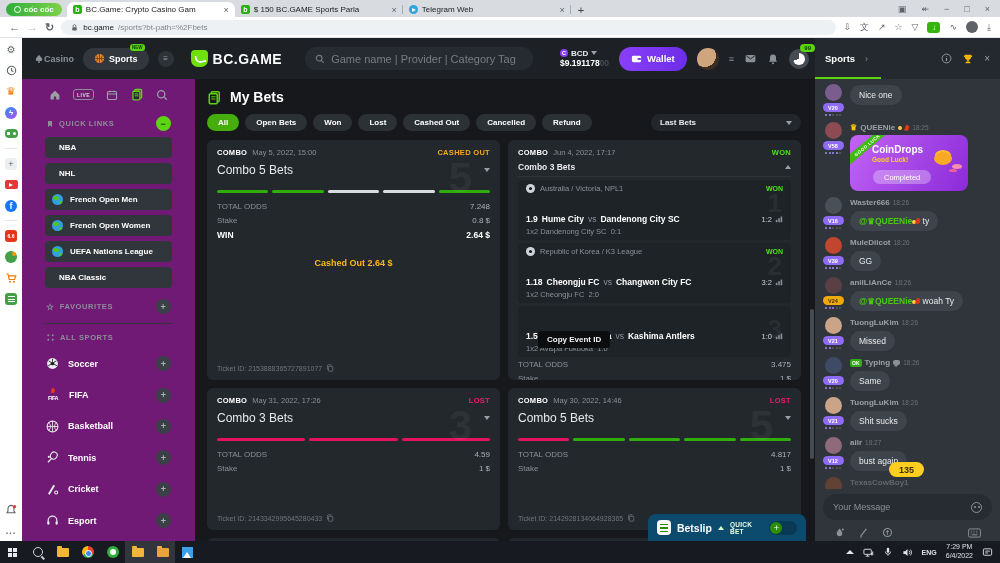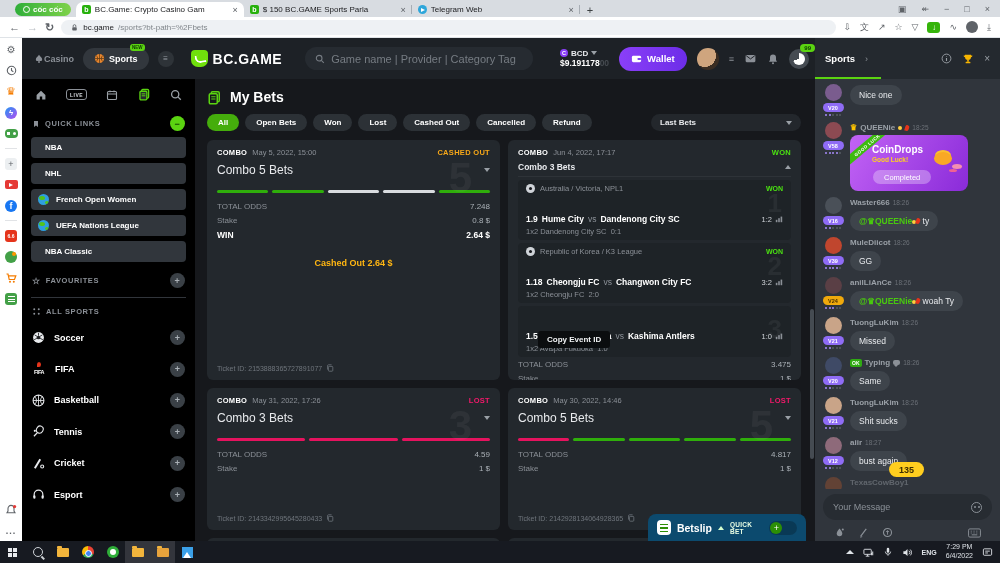--- a/index.html
+++ b/index.html
@@ -2,21 +2,21 @@
 <html><head>
 <meta charset="utf-8">
 <style>
 *{margin:0;padding:0;box-sizing:border-box}
 html,body{width:1000px;height:563px;overflow:hidden;background:#16181c;font-family:"Liberation Sans",sans-serif}
 #root{position:relative;width:1000px;height:563px;background:#16181c}
 .ic{display:inline-flex;align-items:center;justify-content:center;line-height:1;flex:none}
 .ic svg{display:block}
 
 #tabstrip{height:17px;background:#d8dce1;display:flex;align-items:flex-end;padding-left:3px}
-.brand{height:13px;margin:2px 5px 0 12px;border-radius:8px;background:linear-gradient(90deg,#2fae39,#7fd24a);color:#fff;font-weight:bold;font-size:8px;display:flex;align-items:center;padding:0 8px;gap:3px;align-self:center}
+.brand{height:13px;margin:2px 5px 0 3px;border-radius:8px;background:linear-gradient(90deg,#2fae39,#7fd24a);color:#fff;font-weight:bold;font-size:8px;display:flex;align-items:center;padding:0 8px;gap:3px;align-self:center}
 .brand i{width:7px;height:7px;border:1.5px solid #fff;border-radius:50%;display:inline-block}
 .tab{height:15px;display:flex;align-items:center;gap:4px;padding:0 6px;width:168px;border-radius:7px 7px 0 0;font-size:8px;position:relative;flex:none}
 .tab.active{background:#fff}
 .tab:not(.active):after{content:"";position:absolute;right:0;top:3px;bottom:3px;width:1px;background:#a7adb4}
 .fav{width:9px;height:9px;border-radius:2px;background:#27b10c;color:#fff;font-size:7px;font-weight:bold;display:flex;align-items:center;justify-content:center;flex:none}
 .fav.telegram{background:#2ea6da;border-radius:50%}
 .tg-tri{width:0;height:0;border-left:4px solid #fff;border-top:2.5px solid transparent;border-bottom:2.5px solid transparent;margin-left:1px}
 .tab-title{flex:1;white-space:nowrap;overflow:hidden;color:#202124}
 .tab-x{color:#5f6368;font-size:9px}
 .newtab{margin-left:7px;color:#3c4043;font-size:11px;align-self:center}
@@ -63,21 +63,21 @@
 .pieic:before{content:"";position:absolute;left:4px;top:4px;width:12px;height:12px;border-radius:50%;background:conic-gradient(#fff 0 70%,#454b52 70% 100%)}
 .badge99{position:absolute;top:-5px;right:-6px;background:#5bd411;color:#0c3a00;font-size:6px;font-weight:bold;border-radius:7px;padding:1px 4px}
 .chathead{width:185px;height:41px;flex:none;display:flex;align-items:center;padding:0 10px;position:relative;background:#24292f;margin-left:6px}
 .chathead .t{color:#fff;font-size:9.5px;font-weight:bold}
 .chathead .arrow{color:#8b9097;font-size:9px;margin-left:10px}
 .chathead .sp{flex:1}
 .chathead .hic{color:#9aa0a6;margin-left:10px;font-size:9px}
 .greenline{position:absolute;left:0;bottom:0;width:66px;height:2px;background:#5bd411}
 #content{flex:1;display:flex;min-height:0}
 
-#sidebar{width:173px;background:#000000;padding:5px 9px 0;overflow:hidden;flex:none}
+#sidebar{width:173px;background:#701a75;padding:5px 23px 0;overflow:hidden;flex:none}
 .side-icons{display:flex;justify-content:space-between;align-items:center;padding:4px 4px 9px;color:#9aa0a6}
 .side-icons .on{color:#5bd411}
 .livebdg{border:1px solid #8b9097;border-radius:3px;font-size:5px;font-weight:bold;color:#d5d8dc;padding:1.5px 2.5px;letter-spacing:.5px}
 .sec{display:flex;align-items:center;gap:5px;color:#8b9097;font-size:7.5px;font-weight:bold;letter-spacing:.6px;padding:6px 1px}
 .sec .sp{flex:1}
 .cb{width:15px;height:15px;border-radius:50%;display:flex;align-items:center;justify-content:center;font-size:9px}
 .cb.minus{background:#5bd411;color:#143f00}
 .cb.plus{background:#3a4046;color:#aab0b6}
 .qitem{height:21px;background:#31363c;border-radius:4px;display:flex;align-items:center;gap:7px;padding:0 7px;margin-bottom:5px;color:#fff;font-size:8px;font-weight:bold}
 .globe{width:11px;height:11px;border-radius:50%;background:#2f9fe0;position:relative;overflow:hidden;flex:none}
@@ -467,20 +467,24 @@
             <span class="cb minus">−</span>
           </div>
           <div id="quicklinks">
               <div class="qitem">
    <span class="us-flag"></span>
    <span>NBA</span>
               </div>
               <div class="qitem">
    <span class="us-flag"></span>
    <span>NHL</span>
+              </div>
+              <div class="qitem">
+   <span class="globe"></span>
+   <span>French Open Men</span>
               </div>
               <div class="qitem">
    <span class="globe"></span>
    <span>French Open Women</span>
               </div>
               <div class="qitem">
    <span class="globe"></span>
    <span>UEFA Nations League</span>
               </div>
               <div class="qitem">

